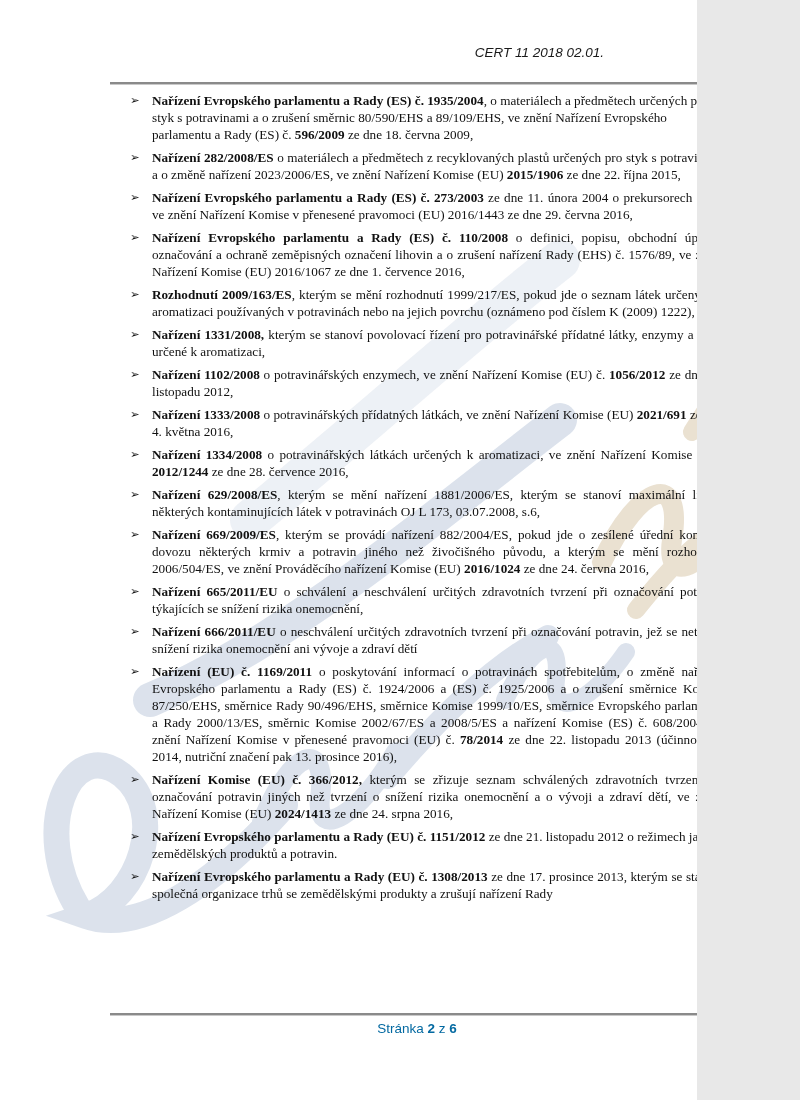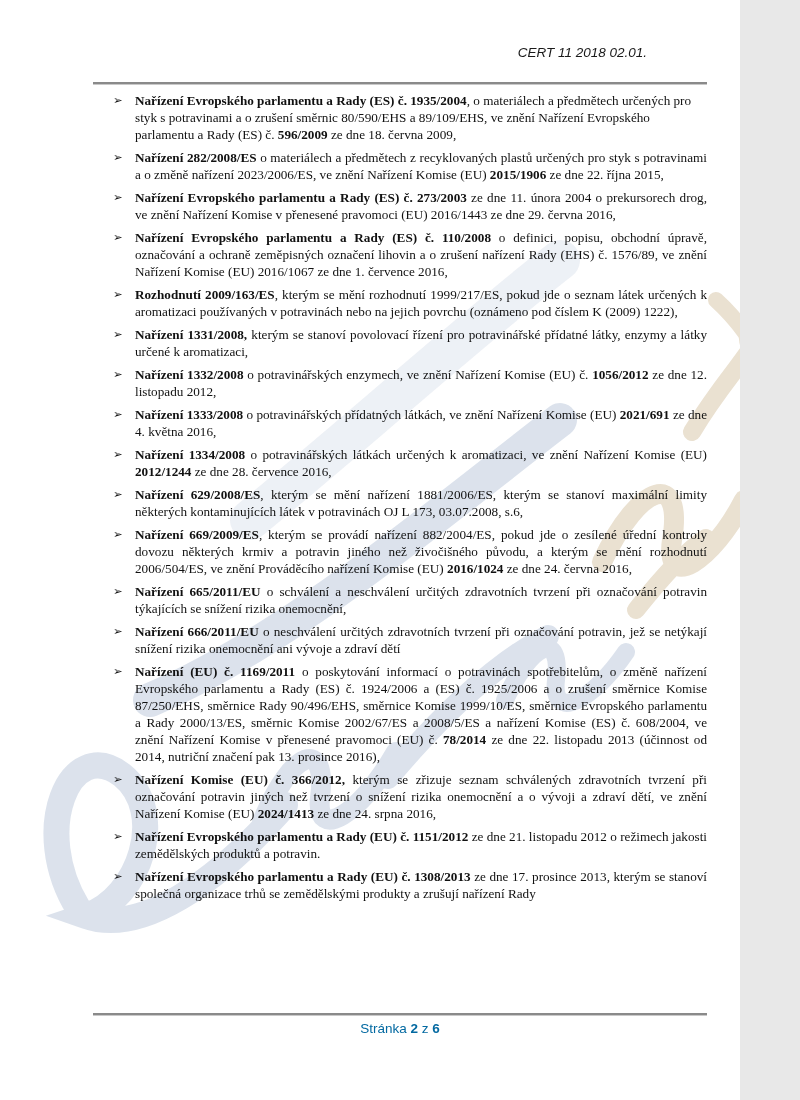--- a/index.html
+++ b/index.html
@@ -1,21 +1,22 @@
 <!DOCTYPE html>
 <html><head>
 <meta charset="utf-8">
 <style>
   html,body{margin:0;padding:0;background:#e8e8e8;}
   .page{
     position:relative;
-    width:740px;height:1100px;
+    width:680px;height:1100px;
     background:#ffffff;
     overflow:hidden;
     font-family:"Liberation Serif","DejaVu Serif",serif;
+    padding-left:17px;
   }
   
   .watermark{position:absolute;left:0;top:0;width:800px;height:1100px;z-index:0;pointer-events:none;}
   .layer{position:relative;z-index:1;}
 
   .header-text{
     position:absolute;top:45px;right:93px;
     font-family:"Liberation Sans","DejaVu Sans",sans-serif;
     font-style:italic;font-size:13.5px;color:#1a1a1a;
   }
@@ -101,21 +102,21 @@
           <li>
     <span class="bullet">➢</span>
     <div class="item-text just"><b>Rozhodnutí 2009/163/ES</b>, kterým se mění rozhodnutí 1999/217/ES, pokud jde o seznam látek určených k aromatizaci používaných v potravinách nebo na jejich povrchu (oznámeno pod číslem K (2009) 1222),</div>
   </li>
           <li>
     <span class="bullet">➢</span>
     <div class="item-text just"><b>Nařízení 1331/2008,</b> kterým se stanoví povolovací řízení pro potravinářské přídatné látky, enzymy a látky určené k aromatizaci,</div>
   </li>
           <li>
     <span class="bullet">➢</span>
-    <div class="item-text just"><b>Nařízení 1332/2008</b> o potravinářských enzymech, ve znění Nařízení Komise (EU) č. <b>1056/2012</b> ze dne 12. listopadu 2012,</div>
+    <div class="item-text just"><b>Nařízení 1102/2008</b> o potravinářských enzymech, ve znění Nařízení Komise (EU) č. <b>1056/2012</b> ze dne 12. listopadu 2012,</div>
   </li>
           <li>
     <span class="bullet">➢</span>
     <div class="item-text just"><b>Nařízení 1333/2008</b> o potravinářských přídatných látkách, ve znění Nařízení Komise (EU) <b>2021/691</b> ze dne 4. května 2016,</div>
   </li>
           <li>
     <span class="bullet">➢</span>
     <div class="item-text just"><b>Nařízení 1334/2008</b> o potravinářských látkách určených k aromatizaci, ve znění Nařízení Komise (EU) <b>2012/1244</b> ze dne 28. července 2016,</div>
   </li>
           <li>

